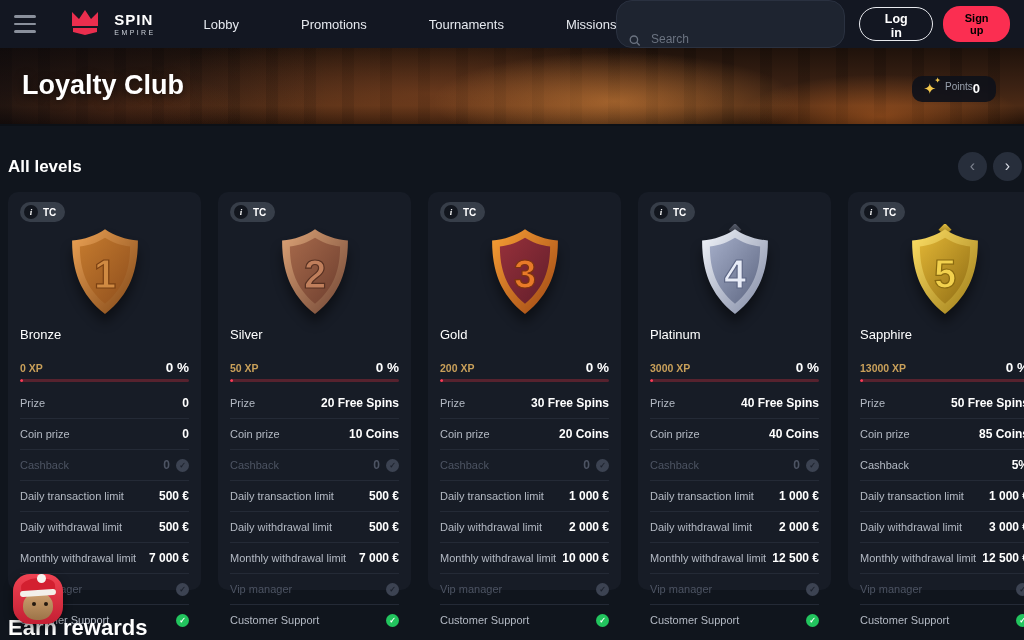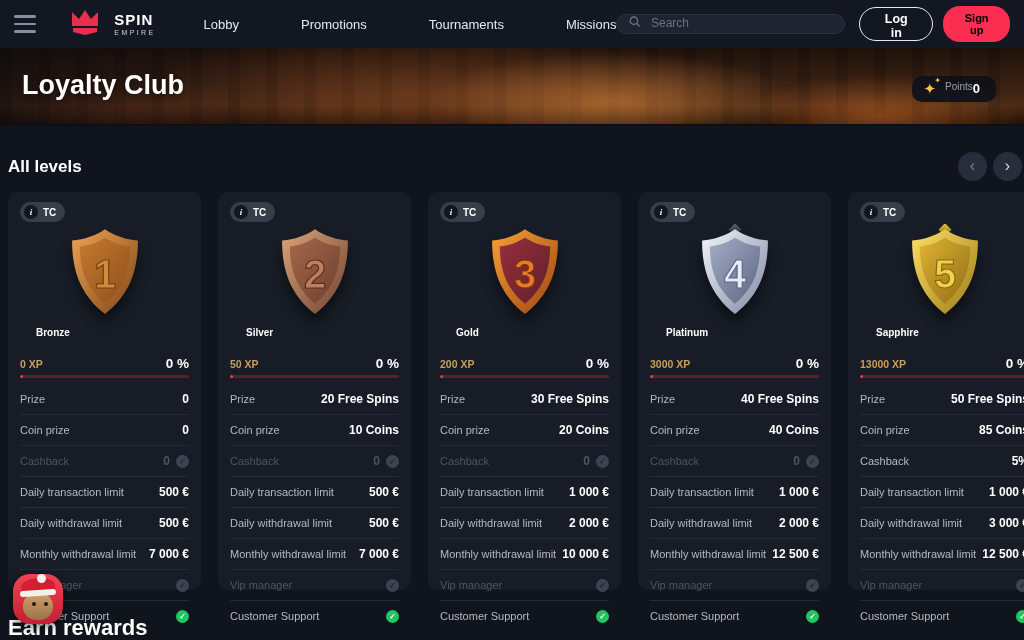--- a/index.html
+++ b/index.html
@@ -11,22 +11,22 @@
   .navbar{position:absolute;top:0;left:0;width:1024px;height:48px;background:#131722;
           display:flex;align-items:center;padding:0 14px;box-sizing:border-box;z-index:30;}
   .hamburger{width:26px;display:flex;flex-direction:column;gap:5px;cursor:pointer;}
   .hamburger span{height:2.5px;background:#8a909c;border-radius:2px;}
   .logo{display:flex;align-items:center;gap:12px;margin-left:32px;cursor:pointer;}
   .logo-text{display:flex;flex-direction:column;line-height:1;}
   .logo-title{font-size:15px;font-weight:800;letter-spacing:1px;}
   .logo-sub{font-size:7px;letter-spacing:2.4px;color:#cdd2da;margin-top:2px;}
   .main-nav{display:flex;gap:62px;margin-left:48px;}
   .main-nav a{color:#e6e9ef;font-size:13px;text-decoration:none;font-weight:500;cursor:pointer;}
-  .search{margin-left:auto;width:262px;height:20px;background:#1e2430;border:1px solid #2a3140;
-          border-radius:16px;display:flex;align-items:flex-start;padding:0 12px;gap:8px;box-sizing:border-box;}
+  .search{margin-left:auto;width:262px;height:48px;background:#1e2430;border:1px solid #2a3140;
+          border-radius:16px;display:flex;align-items:flex-end;padding:0 12px;gap:8px;box-sizing:border-box;}
   .search input{background:transparent;border:none;outline:none;color:#cfd4dd;font-size:12px;width:100%;
           font-family:"Liberation Sans",sans-serif;}
   .search input::placeholder{color:#6b7380;}
   .btn-login{margin-left:14px;height:34px;padding:4px 20px;border-radius:17px;background:transparent;
           border:1px solid #e8eaef;color:#fff;font-size:12.5px;font-weight:700;cursor:pointer;
           font-family:"Liberation Sans",sans-serif;}
   .btn-signup{margin-left:10px;height:36px;padding:0 16px;border-radius:17px;border:none;
           background:#fb2e51;color:#000000;font-size:11px;font-weight:700;cursor:pointer;
           font-family:"Liberation Sans",sans-serif;}
 
@@ -66,21 +66,21 @@
   .carousel{position:absolute;top:192px;left:8px;display:flex;gap:17px;}
   .card{flex:0 0 auto;width:193px;height:398px;background:#171c26;border-radius:10px;
       padding:9px 12px;box-sizing:border-box;position:relative;}
   .tc-badge{display:inline-flex;align-items:center;gap:5px;background:rgba(125,133,148,.32);
       border-radius:11px;padding:3px 9px 3px 4px;font-size:10px;font-weight:700;color:#fff;cursor:pointer;}
   .info-icon{width:14px;height:14px;border-radius:50%;background:#12161e;display:inline-flex;
       align-items:center;justify-content:center;font-size:9px;font-style:italic;
       font-family:"Liberation Serif",serif;}
   .shield-wrap{height:98px;display:flex;justify-content:center;margin-top:2px;}
   .shield-wrap svg{filter:drop-shadow(0 9px 6px rgba(0,0,0,.45));}
-  .lvl-name{margin:5px 0 0 16px;font-size:10px;font-weight:700;}
+  .lvl-name{margin:5px 0 0 0;font-size:13px;font-weight:400;}
   .xp-row{display:flex;justify-content:space-between;align-items:center;margin-top:18px;}
   .xp{font-size:10.5px;color:#c9a05a;font-weight:600;}
   .pct{font-size:13.5px;font-weight:700;color:#fff;}
   .progress{height:3px;background:#57222e;border-radius:2px;margin-top:4px;overflow:hidden;}
   .progress .fill{height:100%;background:#fb3b58;border-radius:2px;}
   .rows{list-style:none;margin:6px 0 0 0;padding:0;}
   .rows li{height:30px;display:flex;justify-content:space-between;align-items:center;
       border-bottom:1px solid #242a36;}
   .rows li:last-child{border-bottom:none;}
   .lbl{font-size:11px;color:#b4bac4;}

